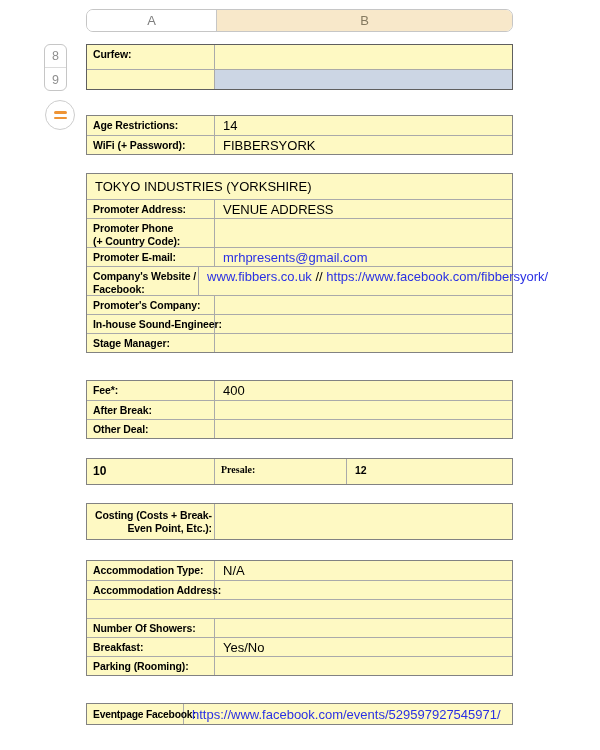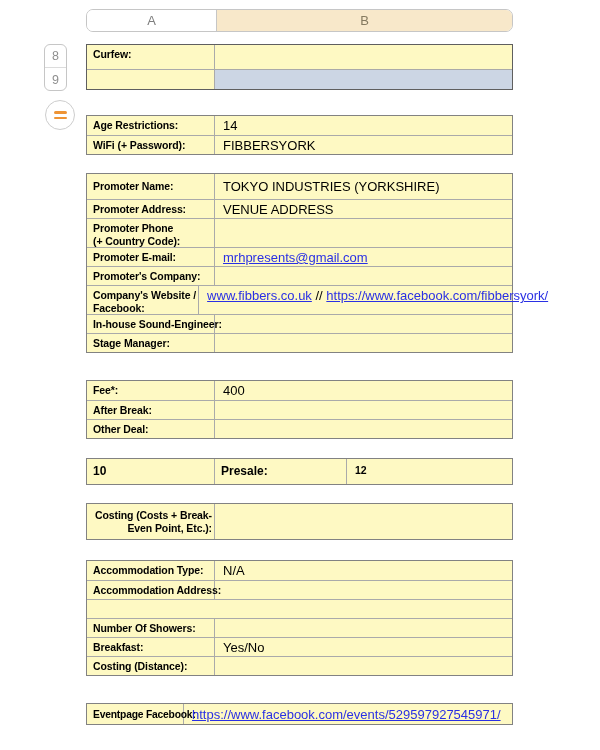--- a/index.html
+++ b/index.html
@@ -63,26 +63,26 @@
   .h20{height:20px;}
   .h24{height:24px;}
   .h25{height:25px;}
   .h29{height:29px;}
   .h35{height:35px;}
   .selcell{background:#ccd6e4;}
   .curfew-val{
     font-size:12.5px;font-weight:600;color:#4d4ddc;
     padding-top:4px;letter-spacing:0.1px;
   }
-  .lnk{color:#2a30e4;text-decoration:underline;cursor:pointer;}
+  .lnk{color:#2a30e4;cursor:pointer;}
   .sep{color:#000;}
   .presale-c1{width:128px;border-right:1px solid #aaaaaa;box-sizing:border-box;
     font-weight:bold;font-size:12px;padding:5px 2px 0 6px;}
   .presale-c2{width:132px;border-right:1px solid #aaaaaa;box-sizing:border-box;
-    font-weight:bold;font-size:12px;padding:5px 2px 0 6px;}
+    font-weight:bold;font-size:10px;padding:5px 2px 0 6px;font-family:Liberation Serif, serif;}
   .presale-c3{flex:1;font-weight:bold;font-size:10.5px;padding:5px 2px 0 8px;box-sizing:border-box;}
   .ev-lab{width:97px;font-size:10.3px;letter-spacing:-0.2px;padding:4px 1px 0 6px;}
   .ev-val{padding-top:4px;}
 </style>
 </head>
 <body>
 
 <div class="colheader">
   <div class="colA">A</div>
   <div class="colB">B</div>
@@ -114,44 +114,43 @@
     <div class="val">14</div>
   </div>
   <div class="row h19">
     <div class="lab">WiFi (+ Password):</div>
     <div class="val">FIBBERSYORK</div>
   </div>
 </div>
 
 <div class="tbl" style="top:173px;">
   <div class="row h25">
-    <div class="lab" style="padding-top:6px;">Promoter Name:</div>
     <div class="val" style="padding-top:6px;">TOKYO INDUSTRIES (YORKSHIRE)</div>
   </div>
   <div class="row h19">
     <div class="lab">Promoter Address:</div>
     <div class="val">VENUE ADDRESS</div>
   </div>
   <div class="row h29">
     <div class="lab">Promoter Phone
 (+ Country Code):</div>
     <div class="val"></div>
   </div>
   <div class="row h19">
     <div class="lab">Promoter E-mail:</div>
     <div class="val"><span class="lnk">mrhpresents@gmail.com</span></div>
-  </div>
-  <div class="row h19">
-    <div class="lab">Promoter's Company:</div>
-    <div class="val"></div>
   </div>
   <div class="row h29">
     <div class="lab">Company's Website /
 Facebook:</div>
     <div class="val"><span class="lnk">www.fibbers.co.uk</span><span class="sep"> // </span><span class="lnk">https://www.facebook.com/fibbersyork/</span></div>
+  </div>
+  <div class="row h19">
+    <div class="lab">Promoter's Company:</div>
+    <div class="val"></div>
   </div>
   <div class="row h19">
     <div class="lab">In-house Sound-Engineer:</div>
     <div class="val"></div>
   </div>
   <div class="row h19">
     <div class="lab">Stage Manager:</div>
     <div class="val"></div>
   </div>
 </div>
@@ -201,21 +200,21 @@
   </div>
   <div class="row h19">
     <div class="lab">Number Of Showers:</div>
     <div class="val"></div>
   </div>
   <div class="row h19">
     <div class="lab">Breakfast:</div>
     <div class="val">Yes/No</div>
   </div>
   <div class="row h19">
-    <div class="lab">Costing (Distance):</div>
+    <div class="lab">Parking (Rooming):</div>
     <div class="val"></div>
   </div>
 </div>
 
 <div class="tbl" style="top:703px;">
   <div class="row h20">
     <div class="lab ev-lab">Eventpage Facebook:</div>
     <div class="val ev-val"><span class="lnk">https://www.facebook.com/events/529597927545971/</span></div>
   </div>
 </div>

